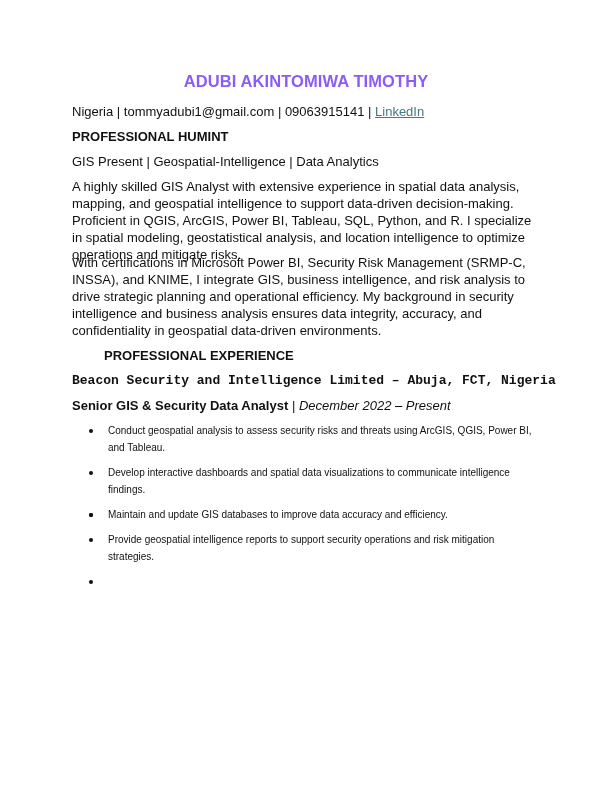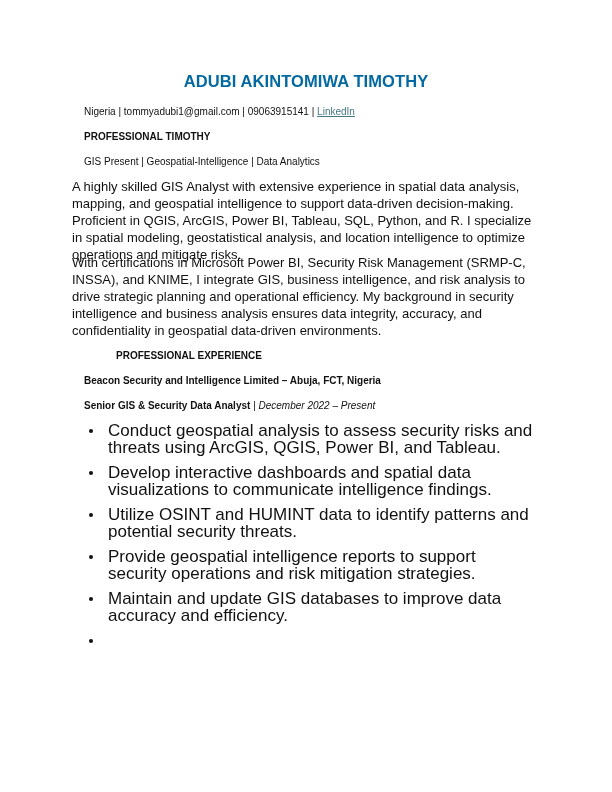--- a/index.html
+++ b/index.html
@@ -23,26 +23,26 @@
     }
     .name {
       position: absolute;
       top: 72px;
       left: 0;
       width: 468px;
       text-align: center;
       font-weight: bold;
       font-size: 16.5px;
       letter-spacing: 0.1px;
-      color: #0369a1;
+      color: #8b5cf6;
     }
     .line {
       position: absolute;
-      left: 12px;
-      font-size: 10px;
+      left: 0;
+      font-size: 13px;
       line-height: 17px;
       white-space: nowrap;
     }
     .para {
       position: absolute;
       left: 0;
       width: 468px;
       font-size: 13px;
       line-height: 17px;
     }
@@ -61,21 +61,21 @@
       left: 0;
       top: 422px;
       width: 468px;
       margin: 0;
       padding: 0;
       list-style: none;
     }
     .bullets li {
       position: relative;
       padding-left: 36px;
-      font-size: 17px;
+      font-size: 10px;
       line-height: 17px;
       margin-bottom: 8px;
       width: 425px;
     }
     .bullets li .dot {
       position: absolute;
       left: 17px;
       top: 6.5px;
       width: 4px;
       height: 4px;
@@ -87,38 +87,38 @@
 <body>
 
 <div class="page">
 
   <div class="name">ADUBI AKINTOMIWA TIMOTHY</div>
 
   <div class="line" style="top:103px;">
     <span>Nigeria</span><span> | </span><span>tommyadubi1@gmail.com</span><span> | </span><span>09063915141</span><span> | </span><span class="link">LinkedIn</span>
   </div>
 
-  <div class="line heading" style="top:128px;">PROFESSIONAL TIMOTHY</div>
+  <div class="line heading" style="top:128px;">PROFESSIONAL HUMINT</div>
 
   <div class="line" style="top:153px;">GIS Present | Geospatial-Intelligence | Data Analytics</div>
 
   <div class="para" style="top:178px;">A highly skilled GIS Analyst with extensive experience in spatial data analysis, mapping, and geospatial intelligence to support data-driven decision-making. Proficient in QGIS, ArcGIS, Power BI, Tableau, SQL, Python, and R. I specialize in spatial modeling, geostatistical analysis, and location intelligence to optimize operations and mitigate risks.</div>
 
   <div class="para" style="top:254px;">With certifications in Microsoft Power BI, Security Risk Management (SRMP-C, INSSA), and KNIME, I integrate GIS, business intelligence, and risk analysis to drive strategic planning and operational efficiency. My background in security intelligence and business analysis ensures data integrity, accuracy, and confidentiality in geospatial data-driven environments.</div>
 
   <div class="line heading" style="top:347px;margin-left:32px;">PROFESSIONAL EXPERIENCE</div>
 
-  <div class="line heading" style="top:372px;">Beacon Security and Intelligence Limited – Abuja, FCT, Nigeria</div>
+  <div class="line heading" style="top:372px;font-family:Liberation Mono, monospace;">Beacon Security and Intelligence Limited – Abuja, FCT, Nigeria</div>
 
   <div class="line" style="top:397px;">
     <span class="heading">Senior GIS &amp; Security Data Analyst</span><span> | </span><span class="italic">December 2022 – Present</span>
   </div>
 
   <ul class="bullets">
     <li><span class="dot"></span><span>Conduct geospatial analysis to assess security risks and threats using ArcGIS, QGIS, Power BI, and Tableau.</span></li>
     <li><span class="dot"></span><span>Develop interactive dashboards and spatial data visualizations to communicate intelligence findings.</span></li>
-    <li><span class="dot"></span><span>Utilize OSINT and HUMINT data to identify patterns and potential security threats.</span></li>
+    <li><span class="dot"></span></li>
+    <li><span class="dot"></span><span>Maintain and update GIS databases to improve data accuracy and efficiency.</span></li>
     <li><span class="dot"></span><span>Provide geospatial intelligence reports to support security operations and risk mitigation strategies.</span></li>
-    <li><span class="dot"></span><span>Maintain and update GIS databases to improve data accuracy and efficiency.</span></li>
     <li><span class="dot"></span></li>
   </ul>
 
 </div>
 
 </body></html>

